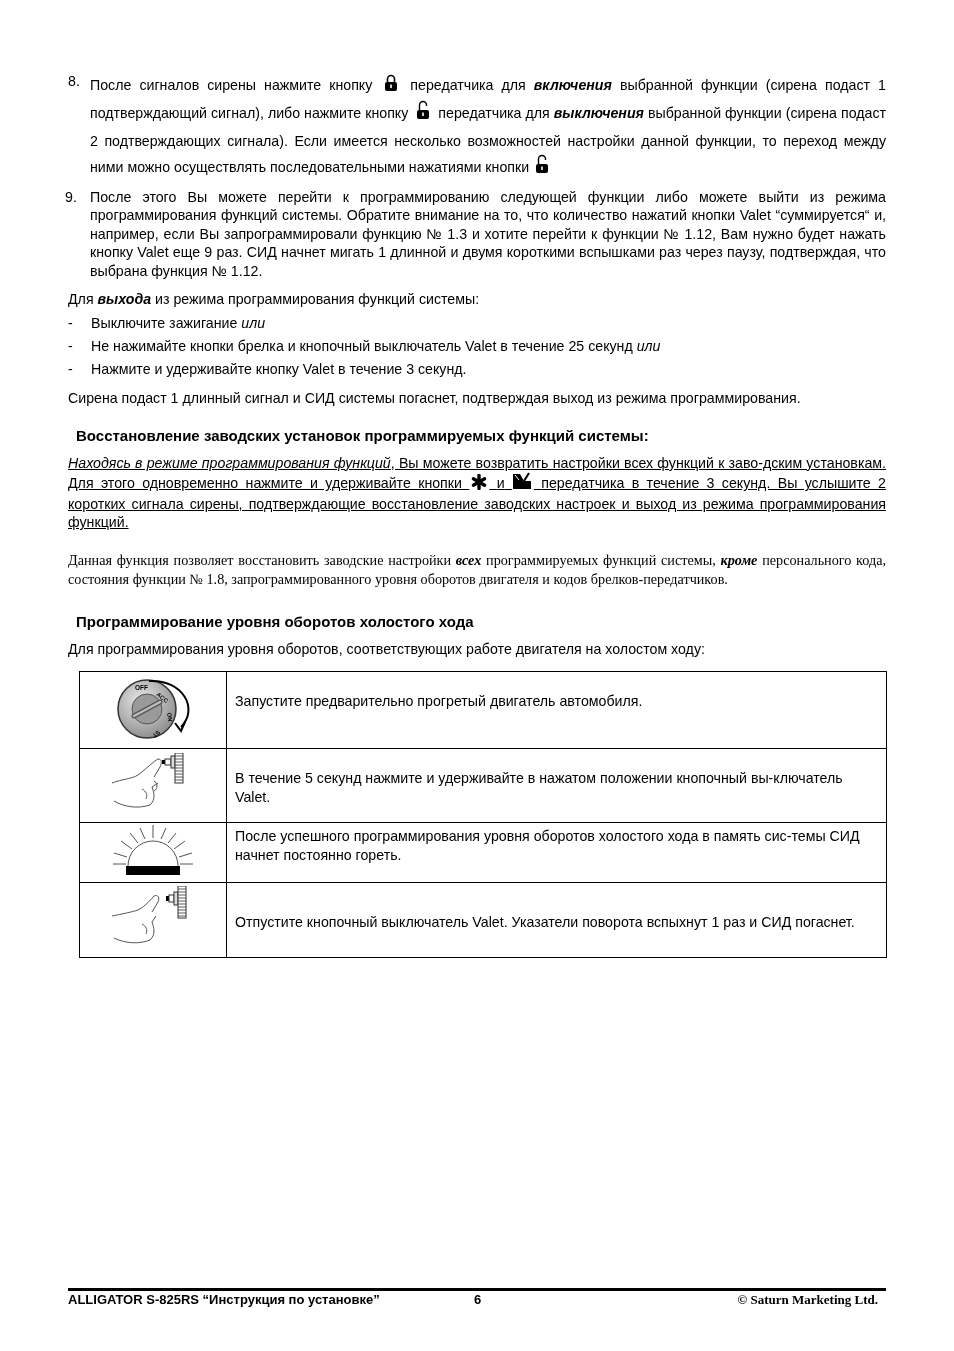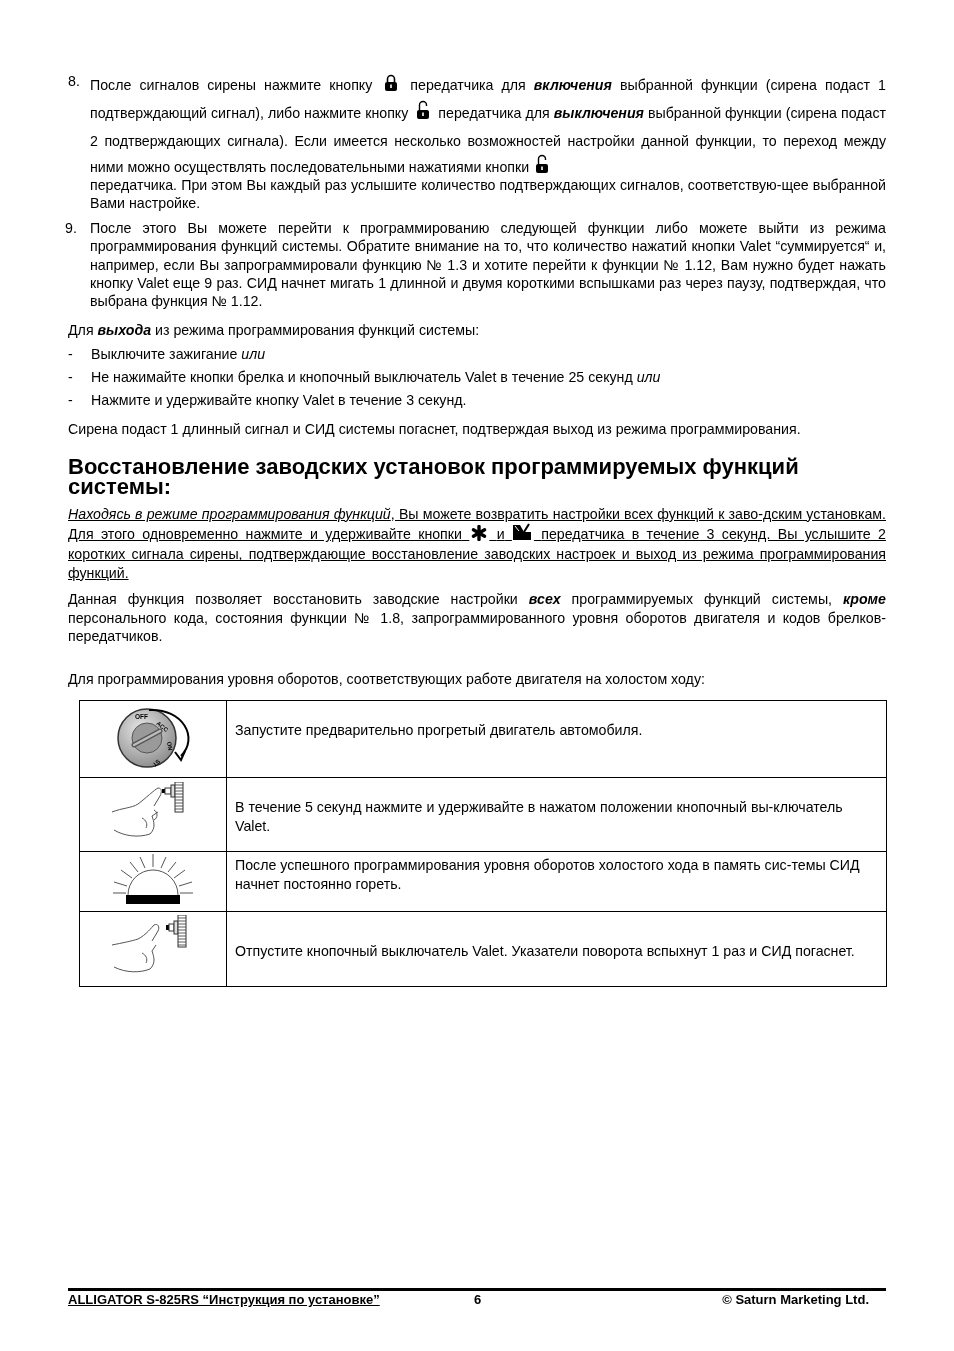--- a/index.html
+++ b/index.html
@@ -12,30 +12,30 @@
   .num-item { position: relative; padding-left: 22px; text-align: justify; line-height: 18.4px; }
   .num-item .num { position: absolute; left: 0; top: 0; }
   .item8 .tall { line-height: 26px; }
   .icon-inline { display: inline-block; vertical-align: -2px; margin: 0 4px; }
   .u { }
   .bi { font-weight: bold; font-style: italic; }
   .it { font-style: italic; }
   ul.dash { list-style: none; margin: 4px 0 0 0; padding: 0; }
   ul.dash li { position: relative; padding-left: 23px; line-height: 23px; }
   ul.dash li .dash-mark { position: absolute; left: 0; top: 0; }
-  h2 { font-size: 22px; font-weight: bold; margin: 0; line-height: 20px; }
+  h2 { font-size: 15px; font-weight: bold; margin: 8px; line-height: 20px; }
   table.steps { border-collapse: collapse; width: 808px; margin-left: 11px; }
   table.steps td { border: 1px solid #000; vertical-align: top; }
   table.steps td.pic { width: 146px; text-align: center; vertical-align: middle; padding: 0; }
   table.steps td.txt { padding: 20px 10px 0 8px; line-height: 19px; }
   .footer-line { position: absolute; left: 68px; width: 818px; top: 1288px; height: 3px; background: #000; }
   .footer { position: absolute; left: 68px; width: 818px; top: 1292px; font-weight: bold; font-size: 13px; }
-  .footer .left { position: absolute; left: 0; top: 0; text-decoration: underline; }
+  .footer .left { position: absolute; left: 0; top: 0; }
   .footer .mid { position: absolute; left: 406px; top: 0; }
-  .footer .right { position: absolute; right: 17px; top: 0; }
+  .footer .right { position: absolute; right: 8px; top: 0; font-family: Liberation Serif, serif; }
 </style>
 </head>
 <body>
 
 <div class="page">
 
   <div class="num-item item8">
     <span class="num">8.</span>
     <div class="tall" style="text-align:justify;">
       <span>После сигналов сирены нажмите кнопку</span>
@@ -56,21 +56,20 @@
       <span>передатчика для</span>
       <span class="bi">выключения</span>
       <span>выбранной функции (сирена подаст 2 подтверждающих сигнала).  Если имеется несколько возможностей настройки</span>
       <span>данной функции, то переход между ними можно осуществлять последовательными нажатиями кнопки</span>
       <span class="icon-inline" style="margin:0 0 0 2px;"><svg width="14" height="20" viewBox="0 0 14 20">
             <path d="M3.5 10 V5 a3.5 3.5 0 0 1 7 0 V6" fill="none" stroke="#000" stroke-width="1.4"></path>
             <rect x="1" y="10" width="12" height="9" rx="2" fill="#000"></rect>
             <rect x="6.2" y="12.5" width="1.6" height="3.5" fill="#fff"></rect>
           </svg></span>
     </div>
-    <p style="margin-top:-6px;">передатчика. При этом Вы каждый раз услышите количество подтверждающих сигналов, соответствую-щее выбранной Вами настройке.</p>
   </div>
 
   <div class="num-item" style="margin-top:6px; padding-left:22px;">
     <span class="num" style="left:-3px;">9.</span>
     <p>После этого Вы можете перейти к программированию следующей функции либо можете выйти из режима программирования функций системы. Обратите внимание на то, что количество нажатий кнопки Valet “суммируется“ и, например, если Вы запрограммировали функцию № 1.3 и хотите перейти к функции № 1.12, Вам нужно будет нажать кнопку Valet еще 9 раз. СИД начнет мигать 1 длинной и двумя короткими вспышками раз через паузу, подтверждая, что выбрана функция № 1.12.</p>
   </div>
 
   <div style="margin-top:10px;">
     <p class="u">
       <span>Для</span>
@@ -97,30 +96,31 @@
             </g>
           </svg></span>
       <span>и</span>
       <span class="icon-inline" style="margin:0 2px 0 0;"><svg width="20" height="18" viewBox="0 0 20 18">
             <path d="M1 2 L1 17 L19 17 L19 9 L12 9 L8 2 Z" fill="#000"></path>
             <path d="M12 9 L17 1" stroke="#000" stroke-width="2"></path>
             <path d="M3 3 L7 8" stroke="#fff" stroke-width="1"></path>
           </svg></span>
       <span>передатчика в течение 3 секунд. Вы услышите 2 коротких сигнала сирены, подтверждающие восстановление заводских настроек и выход из режима программирования функций.</span>
     </p>
-    <p style="margin-top:8px;">
+    <p style="margin-top:20px;font-family:Liberation Serif, serif;">
       <span>Данная функция позволяет восстановить заводские настройки</span>
       <span class="bi">всех</span>
       <span>программируемых функций системы,</span>
       <span class="bi">кроме</span>
       <span>персонального кода, состояния функции № 1.8, запрограммированного уровня оборотов двигателя и кодов брелков-передатчиков.</span>
     </p>
   </div>
 
   <div style="margin-top:24px;">
+    <h2>Программирование уровня оборотов холостого хода</h2>
     <p style="margin-top:4px;">Для программирования уровня оборотов, соответствующих работе двигателя на холостом ходу:</p>
     <table class="steps" style="margin-top:12px;">
       <tbody>
           <tr style="height:77px;">
         <td class="pic">
           <span>
             <svg width="96" height="66" viewBox="0 0 96 66">
               <defs>
                     <radialGradient id="g1" cx="0.4" cy="0.35" r="0.7">
                       <stop offset="0" stop-color="#e8e8e8"></stop>

